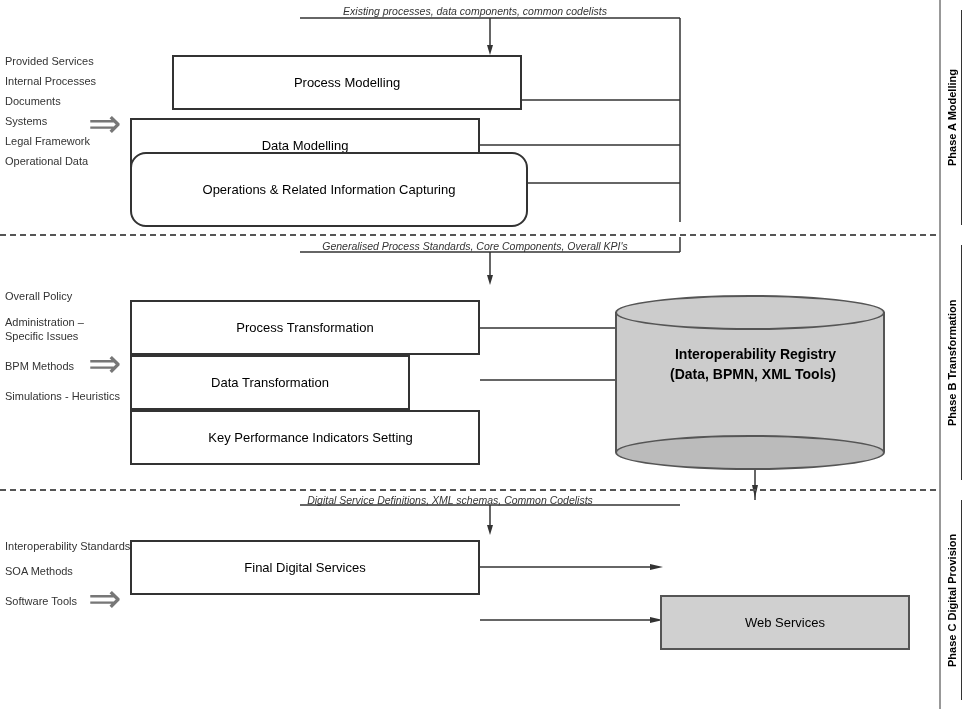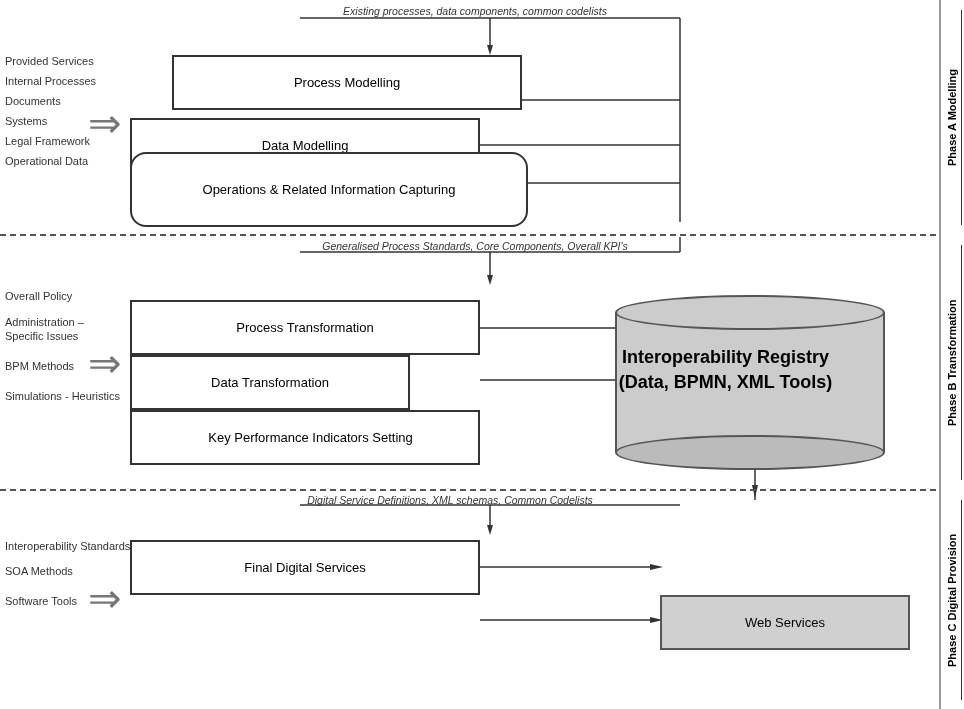--- a/index.html
+++ b/index.html
@@ -186,21 +186,21 @@
   </div>
 
   <div style="position:absolute; left:615px; top:295px; width:270px; height:175px;">
 
     <div style="position:absolute; top:0; left:0; width:270px; height:35px; background:#ccc; border:2px solid #555; border-radius:50%; z-index:2;"></div>
 
     <div style="position:absolute; top:17px; left:0; width:270px; height:140px; background:#ccc; border-left:2px solid #555; border-right:2px solid #555; z-index:1;"></div>
 
     <div style="position:absolute; bottom:0; left:0; width:270px; height:35px; background:#bbb; border:2px solid #555; border-radius:50%; z-index:2;"></div>
 
-    <div style="position:absolute; top:50px; left:0; width:221px; text-align:center; font-size:18px; font-weight:bold; z-index:3; line-height:1.4;">
+    <div style="position:absolute; top:50px; left:0; width:221px; text-align:right; font-size:14px; font-weight:bold; z-index:3; line-height:1.4;">
       Interoperability Registry<br>(Data, BPMN, XML Tools)
     </div>
   </div>
 
   <div class="info-text" style="top:494px; left:200px; width:500px;">Digital Service Definitions, XML schemas, Common Codelists</div>
 
   <div class="left-label" style="top:540px;">Interoperability Standards</div>
   <div class="left-label" style="top:565px;">SOA Methods</div>
   <div class="left-label" style="top:595px;">Software Tools</div>
 

